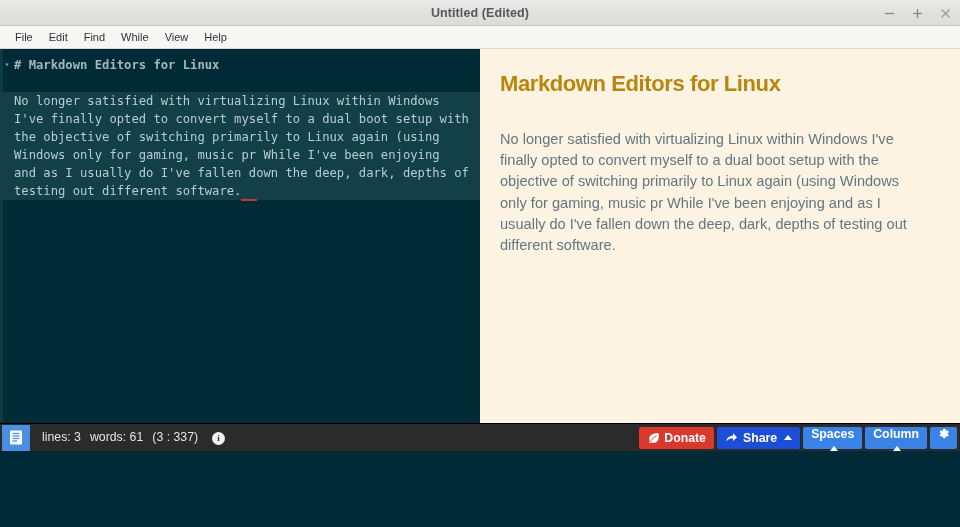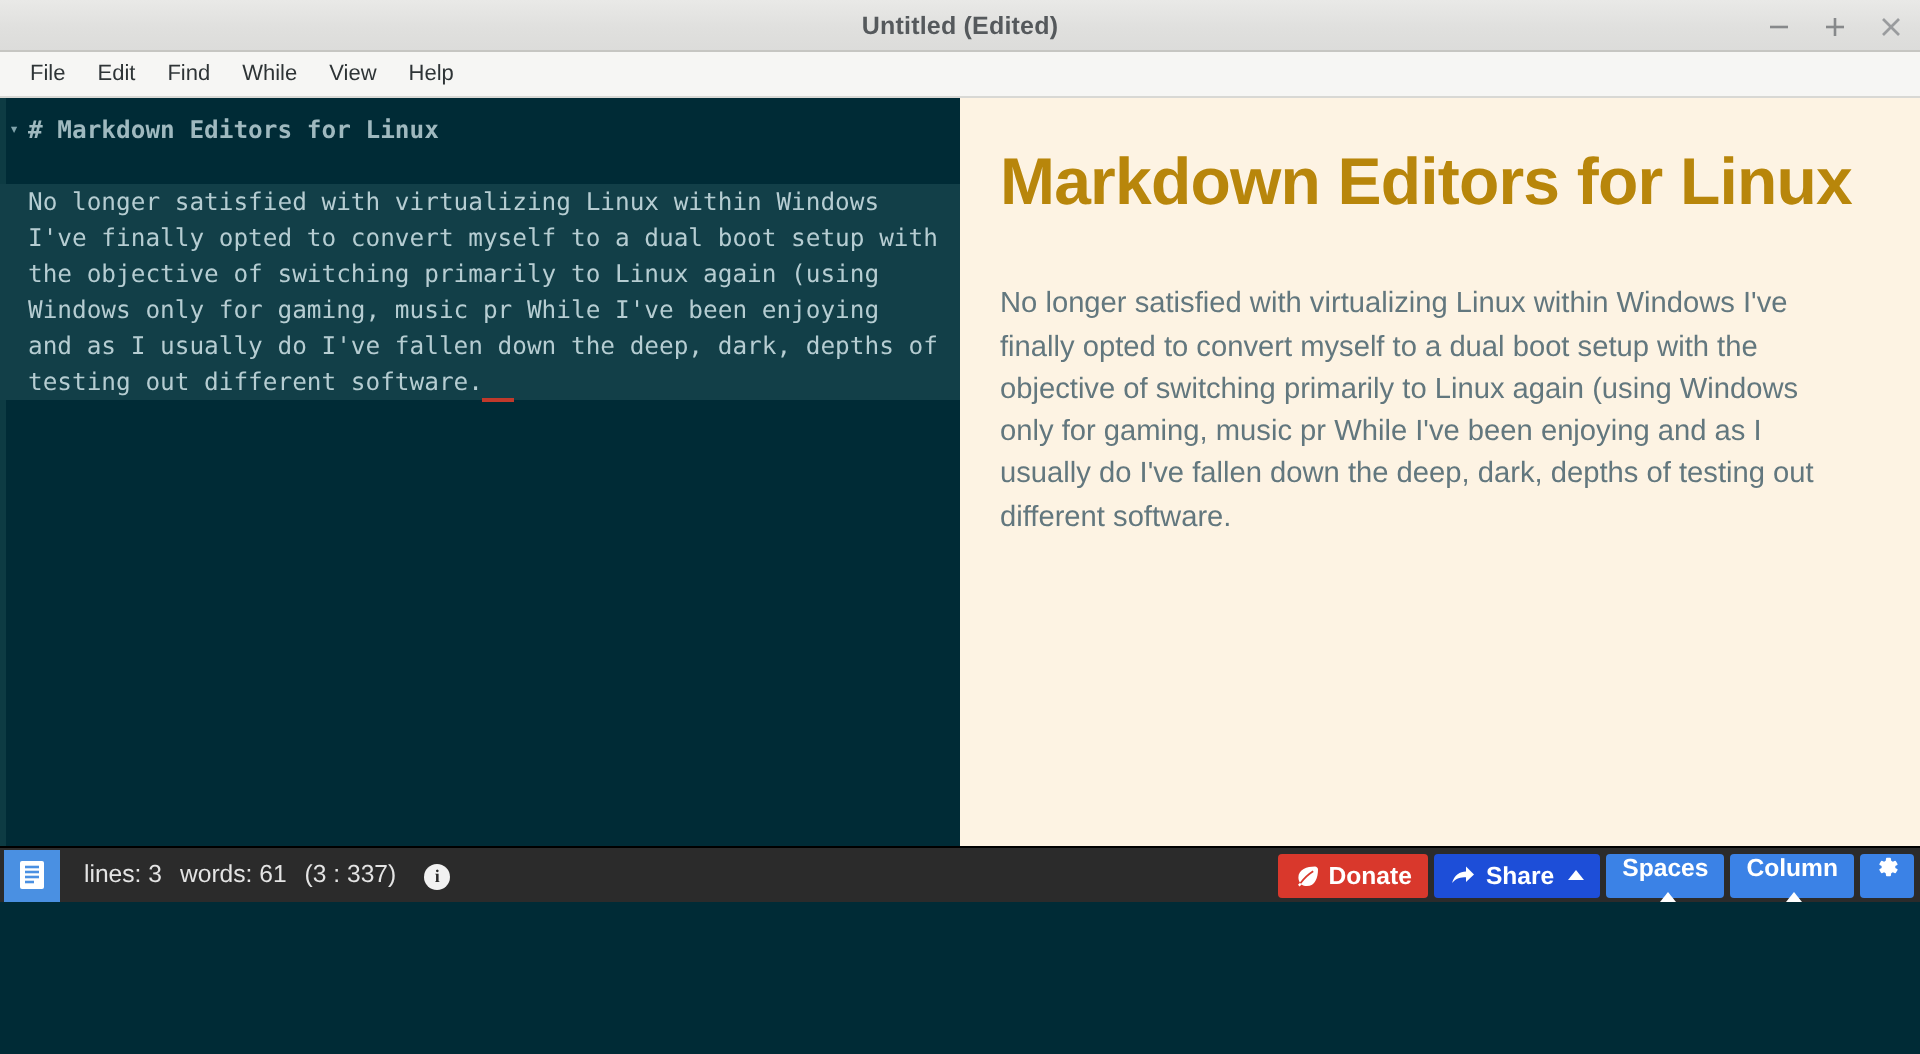--- a/index.html
+++ b/index.html
@@ -136,21 +136,21 @@
 
   
   .preview-pane {
     flex: 1 1 auto;
     background: #fdf3e3;
     overflow: hidden;
     padding: 12px 28px 10px 20px;
   }
   .preview-h1 {
     color: #b8860b;
-    font-size: 33px;
+    font-size: 22px;
     font-weight: bold;
     line-height: 1.22;
     letter-spacing: -0.4px;
     margin-top: 10px;
     margin-bottom: 0;
     font-family: "Liberation Sans", sans-serif;
   }
   .preview-p {
     margin-top: 31px;
     color: #62777e;

